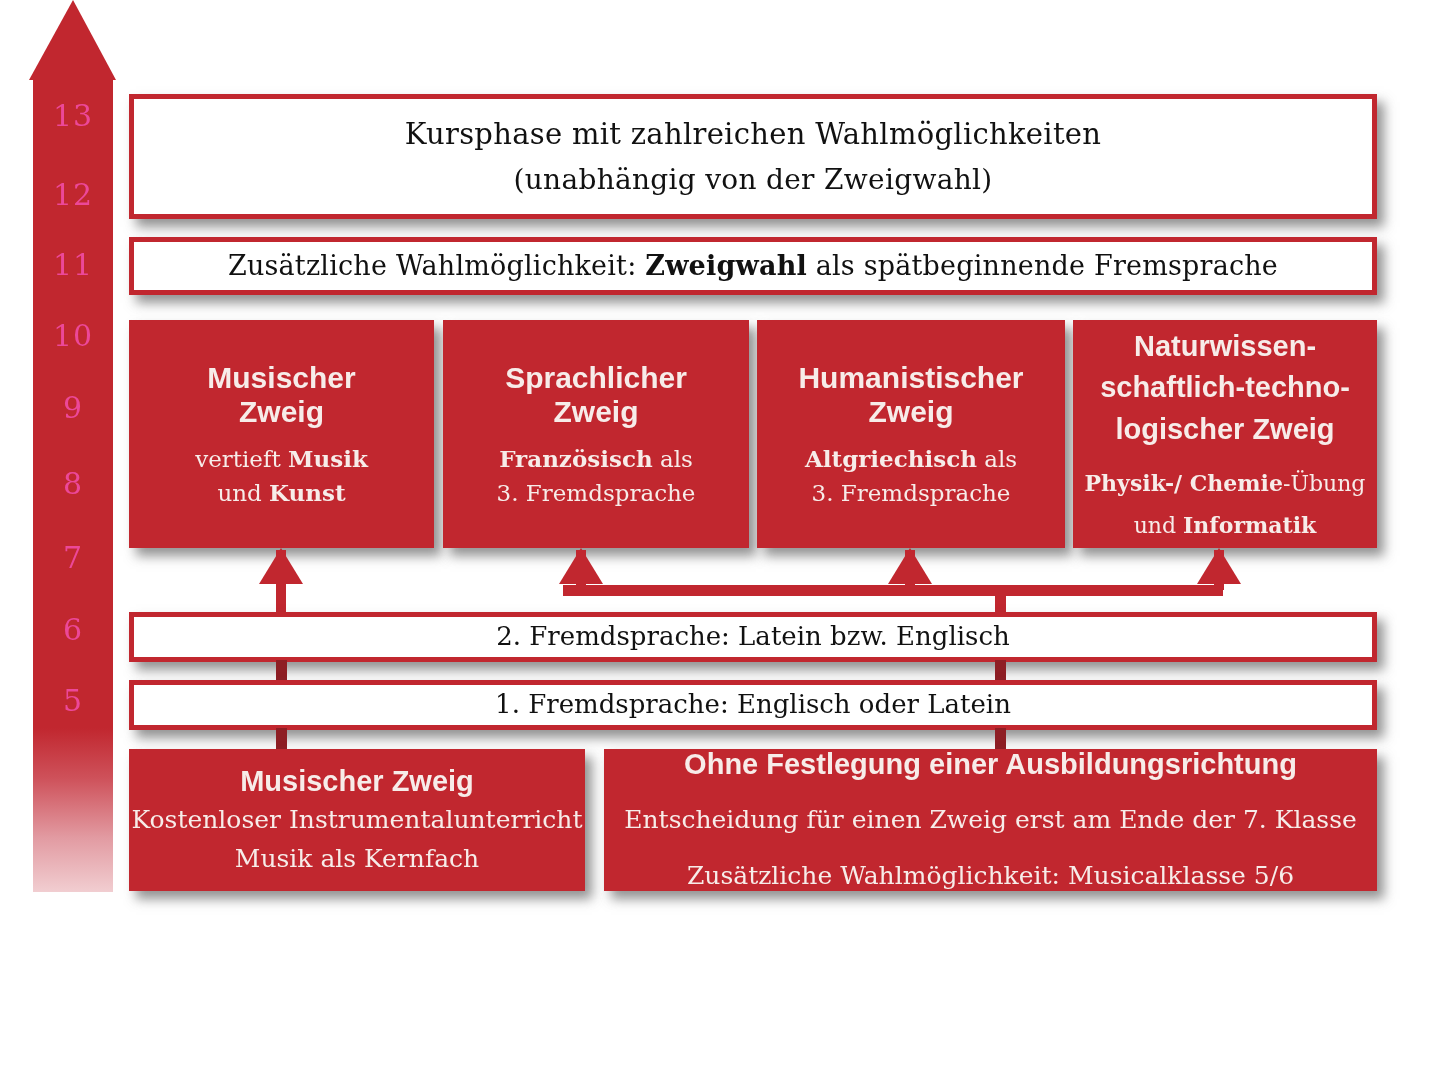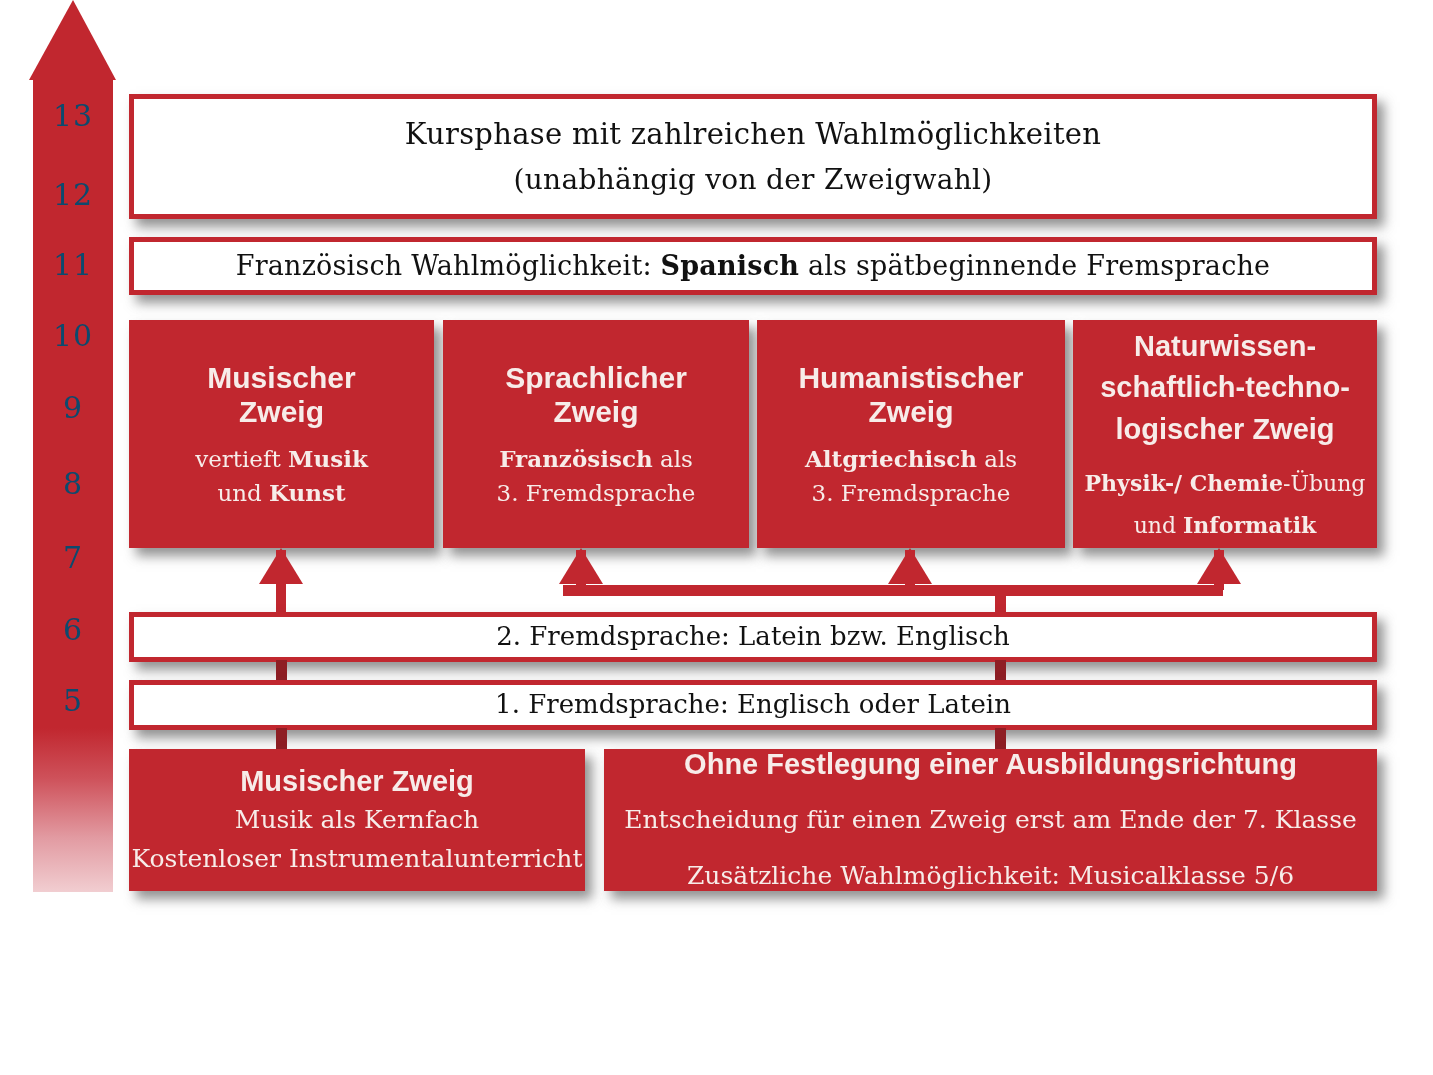--- a/index.html
+++ b/index.html
@@ -25,21 +25,21 @@
   }
   .grade-arrow .head{
     position:absolute;left:0;top:0;width:0;height:0;
     border-left:44px solid transparent;
     border-right:43px solid transparent;
     border-bottom:80px solid #c1272f;
   }
   .grade-label{
     position:absolute;left:4px;width:80px;
     text-align:center;
-    color:#0c4a6e;
+    color:#ec4899;
     font-family:"DejaVu Serif", serif;
     font-size:30px;
     letter-spacing:1px;
     line-height:1;
   }
 
   
   .box{
     position:absolute;
     box-sizing:border-box;
@@ -139,21 +139,21 @@
     <div class="grade-label" style="top:615px;">6</div>
     <div class="grade-label" style="top:686px;">5</div>
   </div>
 
   <div class="box white" id="box-kursphase">
     <div class="serif-line l1">Kursphase mit zahlreichen Wahlmöglichkeiten</div>
     <div class="serif-line l2">(unabhängig von der Zweigwahl)</div>
   </div>
 
   <div class="box white" id="box-spanisch">
-    <div class="serif-line l1"><span>Französisch Wahlmöglichkeit: </span><span class="em">Spanisch</span><span> als spätbeginnende Fremsprache</span></div>
+    <div class="serif-line l1"><span>Zusätzliche Wahlmöglichkeit: </span><span class="em">Zweigwahl</span><span> als spätbeginnende Fremsprache</span></div>
   </div>
 
   <div class="box red branch" id="branch-0">
     <div class="sans-title bt">Musischer</div>
     <div class="sans-title bt">Zweig</div>
     <div class="serif-line bs first"><span>vertieft </span><span class="em">Musik</span><span></span></div>
     <div class="serif-line bs"><span>und </span><span class="em">Kunst</span><span></span></div>
   </div>
 
   <div class="box red branch" id="branch-1">
@@ -211,22 +211,22 @@
 
   <div class="box white" id="box-fs1">
     <div class="serif-line l1">1. Fremdsprache: Englisch oder Latein</div>
   </div>
 
   <div class="conn-dark" style="left:276px;top:728px;width:11px;height:24px;"></div>
   <div class="conn-dark" style="left:995px;top:728px;width:11px;height:24px;"></div>
 
   <div class="box red" id="box-musisch-bottom">
     <div class="sans-title bt">Musischer Zweig</div>
+    <div class="serif-line bs">Kostenloser Instrumentalunterricht</div>
     <div class="serif-line bs">Musik als Kernfach</div>
-    <div class="serif-line bs">Kostenloser Instrumentalunterricht</div>
   </div>
 
   <div class="box red" id="box-ohne">
     <div class="sans-title bt">Ohne Festlegung einer Ausbildungsrichtung</div>
     <div class="serif-line bs">Entscheidung für einen Zweig erst am Ende der 7. Klasse</div>
     <div class="serif-line bs">Zusätzliche Wahlmöglichkeit: Musicalklasse 5/6</div>
   </div>
 
 </div>
 

